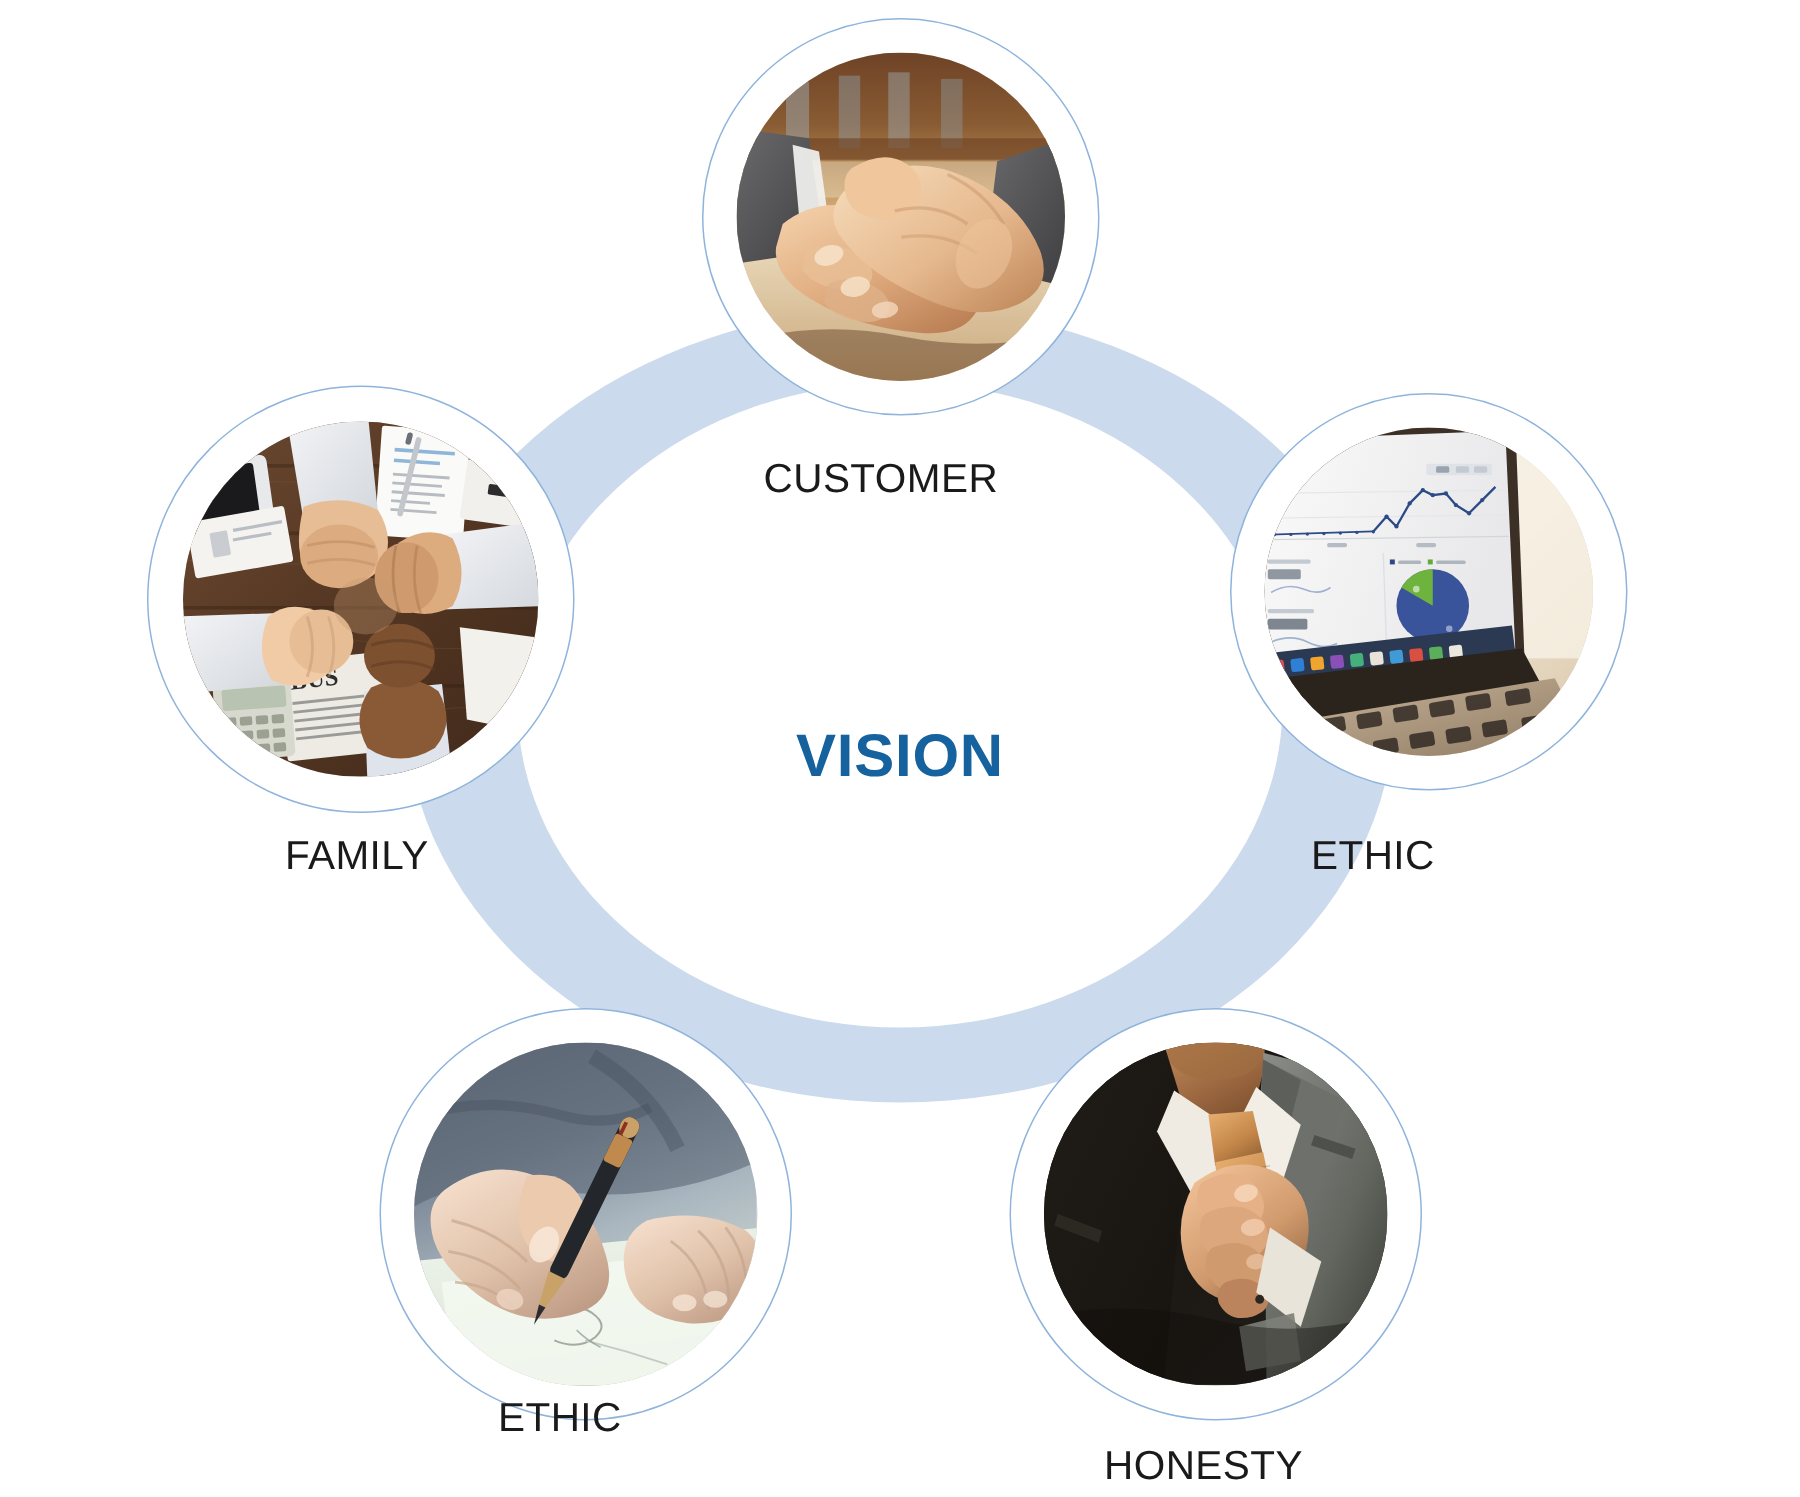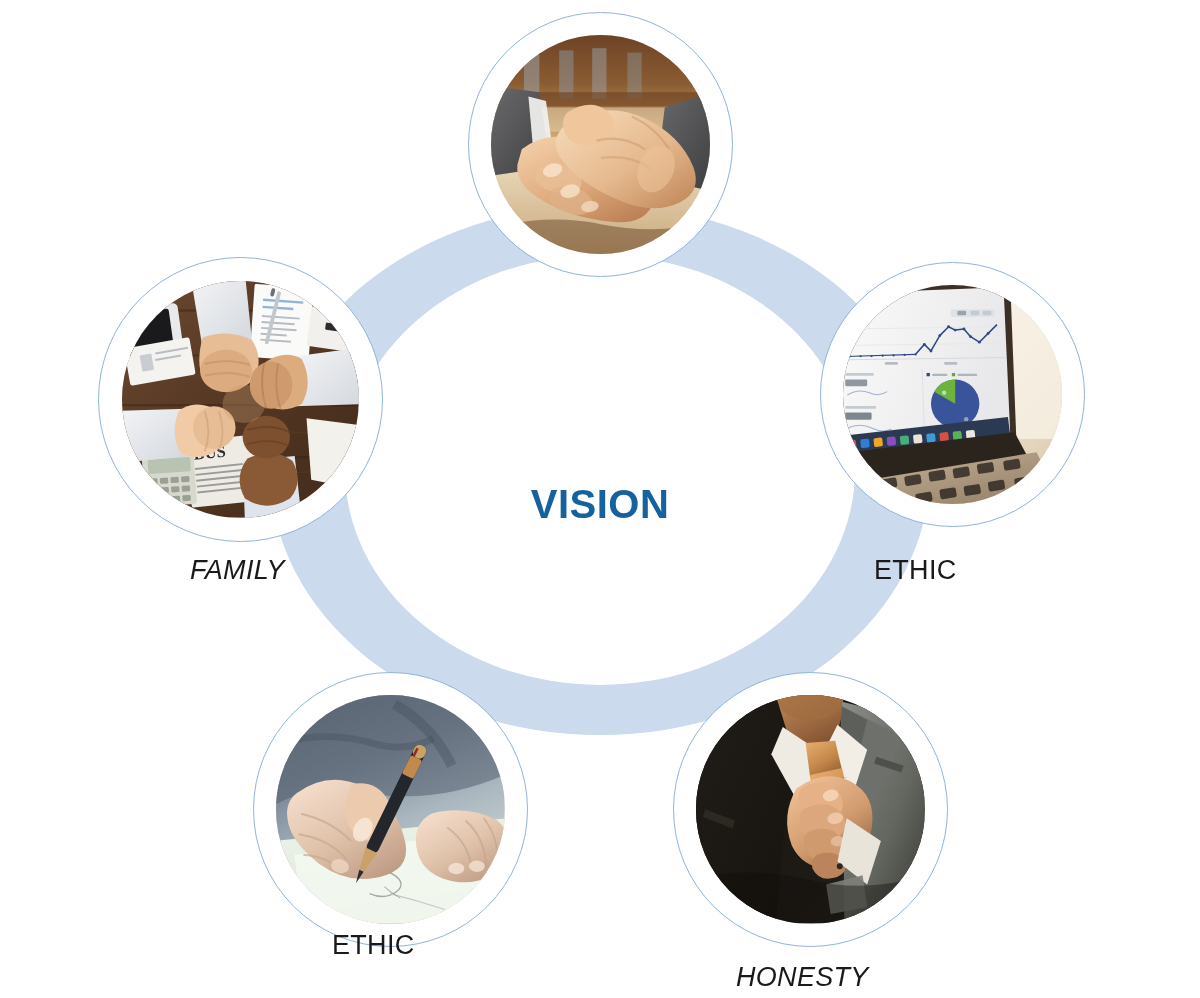--- a/index.html
+++ b/index.html
@@ -95,23 +95,23 @@
   .value-label {
     position: absolute;
     font-size: 27px;
     color: #1a1a1a;
     white-space: nowrap;
     letter-spacing: 0.3px;
     line-height: 32px;
   }
   #label-customer { left: 509px; top: 303px; }
   #label-growth   { left: 874px; top: 554px; }
-  #label-family   { left: 190px; top: 554px; font-style: italic; }
+  #label-family   { left: 190px; top: 554px; }
   #label-ethic    { left: 332px; top: 929px; }
-  #label-honesty  { left: 736px; top: 961px; font-style: italic; }
+  #label-honesty  { left: 736px; top: 961px; }
 </style>
 </head>
 <body>
 
 <div id="stage">
 
   <div class="ring-outer"></div>
   <div class="ring-inner"></div>
 
   <div class="vision-label">VISION</div>
@@ -169,20 +169,21 @@
         <path d="M70 70 q20 -12 34 -2 q12 9 6 22 q-7 14 -24 11 q-18 -3 -20 -16 q-2 -10 4 -15 Z" fill="#f0c79d"></path>
 
         <path d="M96 96 q24 -6 44 8" stroke="#c9966b" stroke-width="2" fill="none" opacity="0.5"></path>
         <path d="M100 112 q26 -4 46 10" stroke="#c9966b" stroke-width="2" fill="none" opacity="0.45"></path>
         <path d="M128 74 q22 10 34 30" stroke="#c08c61" stroke-width="2" fill="none" opacity="0.4"></path>
         <ellipse cx="150" cy="122" rx="16" ry="22" transform="rotate(24 150 122)" fill="#eec49b" opacity="0.55"></ellipse>
         <path d="M0 176 q50 -14 100 -4 q50 10 100 -2 L200 200 L0 200 Z" fill="#5a3a20" opacity="0.45"></path>
       </svg>
     </div>
   </div>
+  <div class="value-label" id="label-customer">CUSTOMER</div>
 
   <div class="node" id="node-growth">
     <div class="node-ring"></div>
     <div class="node-photo">
       <svg viewBox="0 0 200 200" preserveAspectRatio="xMidYMid slice" aria-hidden="true">
         <defs>
           <linearGradient id="gbg" x1="0" y1="0" x2="1" y2="1">
             <stop offset="0%" stop-color="#f2efe9"></stop>
             <stop offset="55%" stop-color="#efe6d6"></stop>
             <stop offset="100%" stop-color="#d9c5a6"></stop>

